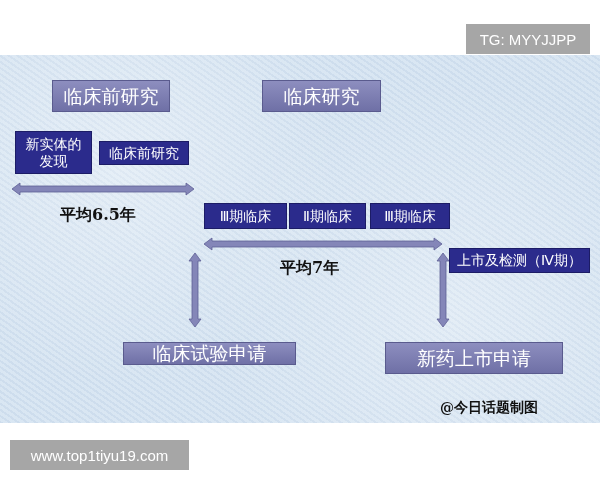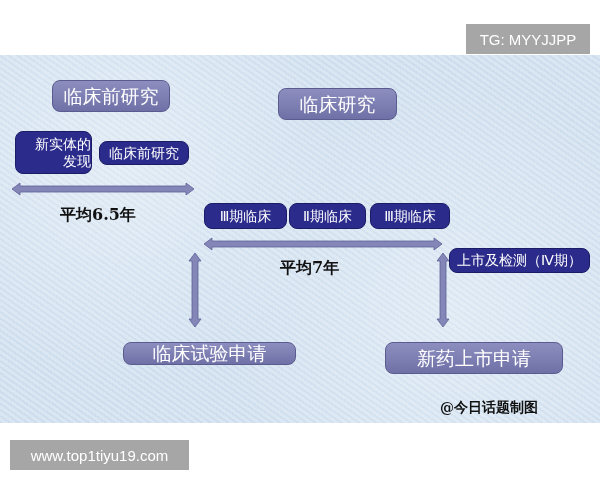--- a/index.html
+++ b/index.html
@@ -9,38 +9,38 @@
         display:flex; align-items:center; justify-content:center; }
   #wm-top { left:466px; top:24px; width:124px; height:30px; font-size:15px; }
   #wm-bottom { left:10px; top:440px; width:179px; height:30px; font-size:15px; }
   #panel { position:absolute; left:0; top:55px; width:600px; height:368px;
            background:
              radial-gradient(circle at 20% 30%, rgba(255,255,255,0.35) 0, rgba(255,255,255,0) 40%),
              radial-gradient(circle at 75% 70%, rgba(255,255,255,0.3) 0, rgba(255,255,255,0) 45%),
              repeating-linear-gradient(35deg, rgba(180,200,225,0.25) 0 2px, rgba(230,240,250,0.2) 2px 5px),
              #d6e4f1; }
   .box { position:absolute; display:flex; align-items:center; justify-content:center; text-align:center;
-         color:#ffffff; box-sizing:border-box; line-height:1.2;border-radius:8px; }
+         color:#ffffff; box-sizing:border-box; line-height:1.2; }
   .muted { background:linear-gradient(#8d8ebf, #6f70a6); border:1px solid #5a5b8e; font-size:19px; }
   .navy { background:#2b2b8c; border:1px solid #1c1c66; font-size:14px; }
   .lbl { position:absolute; font-family:"DejaVu Serif", "Liberation Serif", serif; font-weight:bold;
          color:#111111; font-size:16px; white-space:nowrap; }
   svg.arrow { position:absolute; overflow:visible; }
 </style>
 </head>
 <body>
 
 <div id="wm-top" class="wm">TG: MYYJJPP</div>
 
 <div id="panel"></div>
 
 <div class="box muted" style="left:52px; top:80px; width:118px; height:32px;">临床前研究</div>
-<div class="box muted" style="left:278px; top:80px; width:119px; height:32px;margin-top:8px;">临床研究</div>
+<div class="box muted" style="left:262px; top:80px; width:119px; height:32px;">临床研究</div>
 
-<div class="box navy" style="left:15px; top:131px; width:77px; height:43px; flex-direction:column; font-size:14px;align-items:flex-end;">
+<div class="box navy" style="left:15px; top:131px; width:77px; height:43px; flex-direction:column; font-size:14px;">
   <span>新实体的</span>
   <span>发现</span>
 </div>
 <div class="box navy" style="left:99px; top:141px; width:90px; height:24px;">临床前研究</div>
 
 <svg class="arrow" style="left:12px; top:182px;" width="182" height="14">
   <polygon points="0,7 8,1 8,4 174,4 174,1 182,7 174,13 174,10 8,10 8,13" fill="#8486b8" stroke="#5e6096" stroke-width="0.8"></polygon>
 </svg>
 <div class="lbl" style="left:60px; top:205px;">平均6.5年</div>
 

